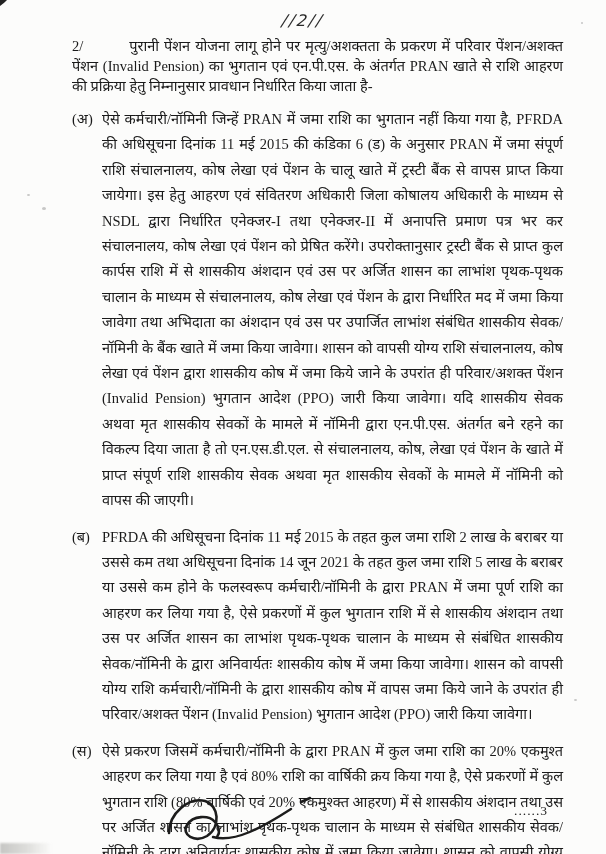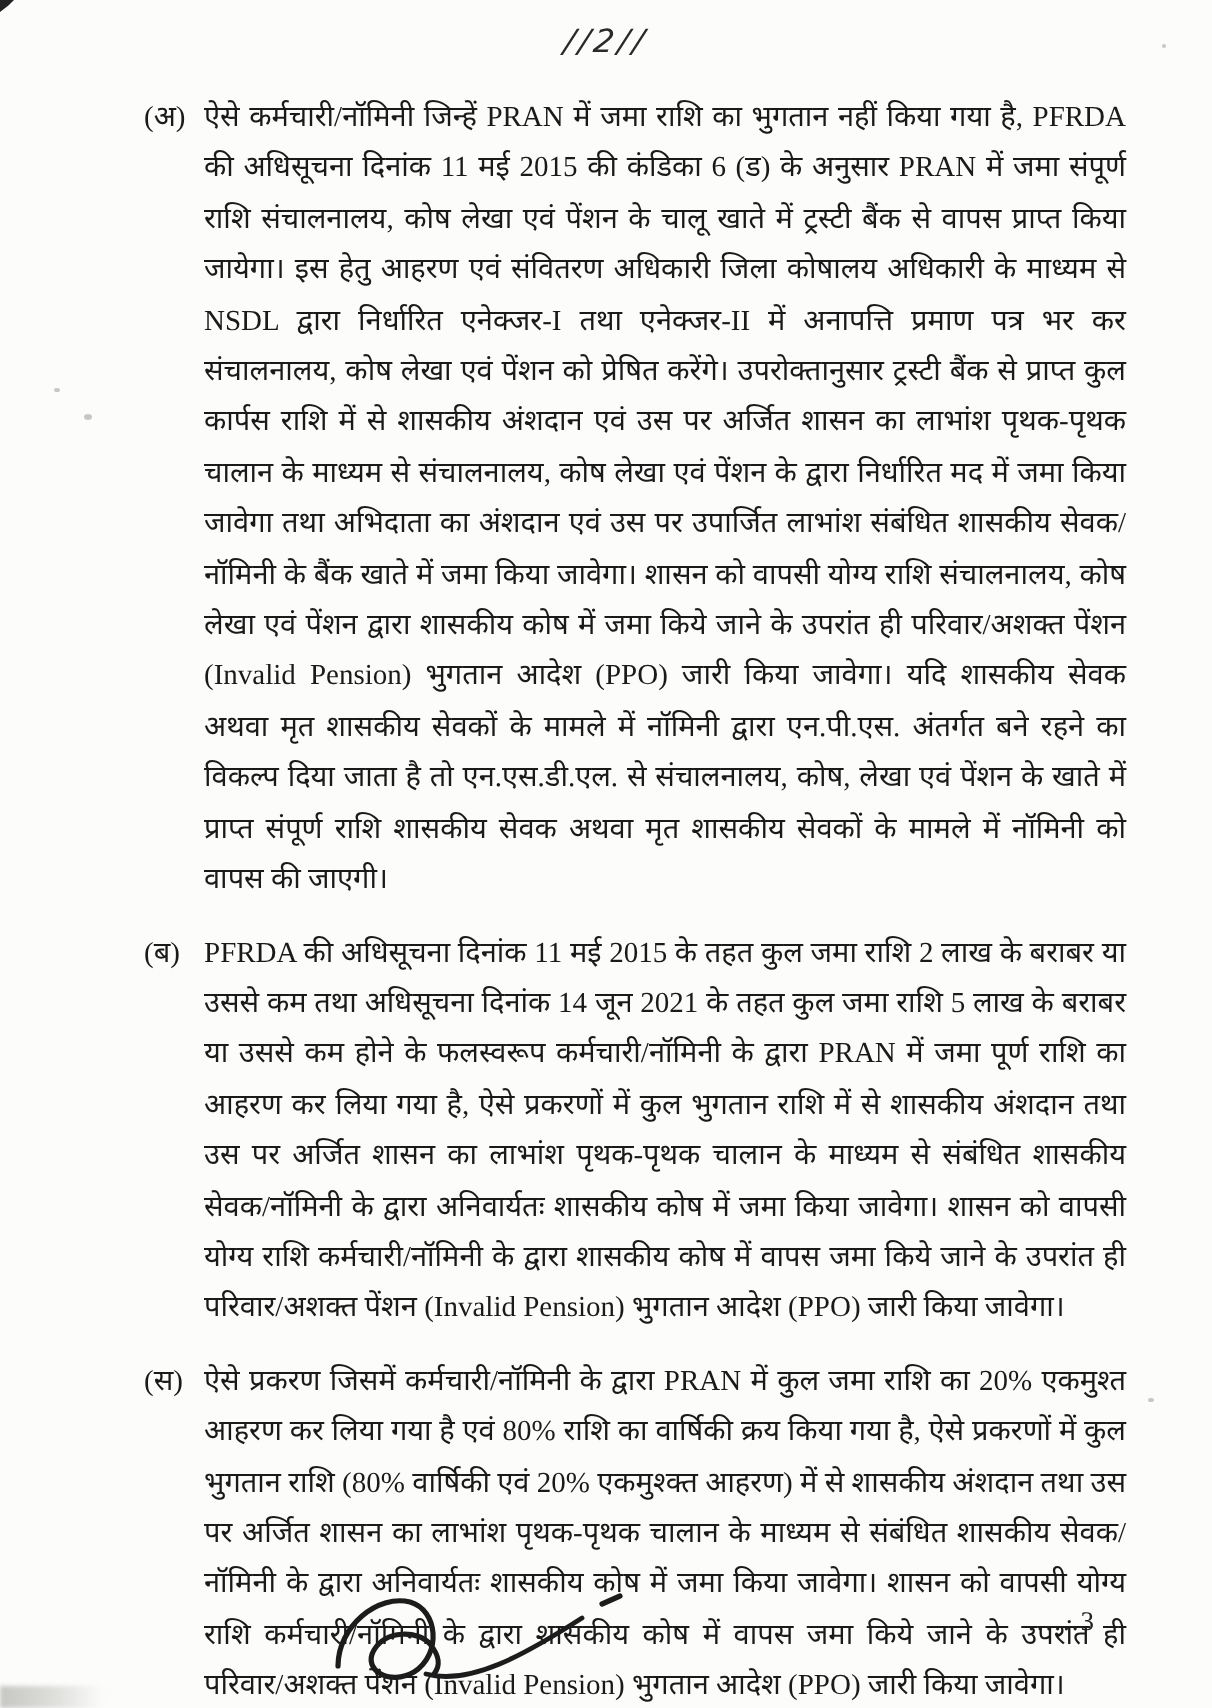--- a/index.html
+++ b/index.html
@@ -78,20 +78,21 @@
   <div class="corner-tick"></div>
   <div class="speck" style="left:27px;top:194px;width:3px;height:2px;"></div>
   <div class="speck" style="left:42px;top:207px;width:4px;height:3px;"></div>
   <div class="speck" style="left:581px;top:22px;width:2px;height:2px;"></div>
   <div class="speck" style="left:574px;top:699px;width:3px;height:2px;"></div>
 
   <div class="hdr">//2//</div>
 
   <div class="body">
 
+    <p class="intro"><span class="plabel">2/</span><span>पुरानी पेंशन योजना लागू होने पर मृत्यु/अशक्तता के प्रकरण में परिवार पेंशन/अशक्त पेंशन (Invalid Pension) का भुगतान एवं एन.पी.एस. के अंतर्गत PRAN खाते से राशि आहरण की प्रक्रिया हेतु निम्नानुसार प्रावधान निर्धारित किया जाता है-</span></p>
 
     <div class="section">
       <div class="sec-label">(अ)</div>
       <p class="sec-text">ऐसे कर्मचारी/नॉमिनी जिन्हें PRAN में जमा राशि का भुगतान नहीं किया गया है, PFRDA की अधिसूचना दिनांक 11 मई 2015 की कंडिका 6 (ड) के अनुसार PRAN में जमा संपूर्ण राशि संचालनालय, कोष लेखा एवं पेंशन के चालू खाते में ट्रस्टी बैंक से वापस प्राप्त किया जायेगा। इस हेतु आहरण एवं संवितरण अधिकारी जिला कोषालय अधिकारी के माध्यम से NSDL द्वारा निर्धारित एनेक्जर-I तथा एनेक्जर-II में अनापत्ति प्रमाण पत्र भर कर संचालनालय, कोष लेखा एवं पेंशन को प्रेषित करेंगे। उपरोक्तानुसार ट्रस्टी बैंक से प्राप्त कुल कार्पस राशि में से शासकीय अंशदान एवं उस पर अर्जित शासन का लाभांश पृथक-पृथक चालान के माध्यम से संचालनालय, कोष लेखा एवं पेंशन के द्वारा निर्धारित मद में जमा किया जावेगा तथा अभिदाता का अंशदान एवं उस पर उपार्जित लाभांश संबंधित शासकीय सेवक/नॉमिनी के बैंक खाते में जमा किया जावेगा। शासन को वापसी योग्य राशि संचालनालय, कोष लेखा एवं पेंशन द्वारा शासकीय कोष में जमा किये जाने के उपरांत ही परिवार/अशक्त पेंशन (Invalid Pension) भुगतान आदेश (PPO) जारी किया जावेगा। यदि शासकीय सेवक अथवा मृत शासकीय सेवकों के मामले में नॉमिनी द्वारा एन.पी.एस. अंतर्गत बने रहने का विकल्प दिया जाता है तो एन.एस.डी.एल. से संचालनालय, कोष, लेखा एवं पेंशन के खाते में प्राप्त संपूर्ण राशि शासकीय सेवक अथवा मृत शासकीय सेवकों के मामले में नॉमिनी को वापस की जाएगी।</p>
     </div>
 
     <div class="section">
       <div class="sec-label">(ब)</div>
       <p class="sec-text">PFRDA की अधिसूचना दिनांक 11 मई 2015 के तहत कुल जमा राशि 2 लाख के बराबर या उससे कम तथा अधिसूचना दिनांक 14 जून 2021 के तहत कुल जमा राशि 5 लाख के बराबर या उससे कम होने के फलस्वरूप कर्मचारी/नॉमिनी के द्वारा PRAN में जमा पूर्ण राशि का आहरण कर लिया गया है, ऐसे प्रकरणों में कुल भुगतान राशि में से शासकीय अंशदान तथा उस पर अर्जित शासन का लाभांश पृथक-पृथक चालान के माध्यम से संबंधित शासकीय सेवक/नॉमिनी के द्वारा अनिवार्यतः शासकीय कोष में जमा किया जावेगा। शासन को वापसी योग्य राशि कर्मचारी/नॉमिनी के द्वारा शासकीय कोष में वापस जमा किये जाने के उपरांत ही परिवार/अशक्त पेंशन (Invalid Pension) भुगतान आदेश (PPO) जारी किया जावेगा।</p>
     </div>

